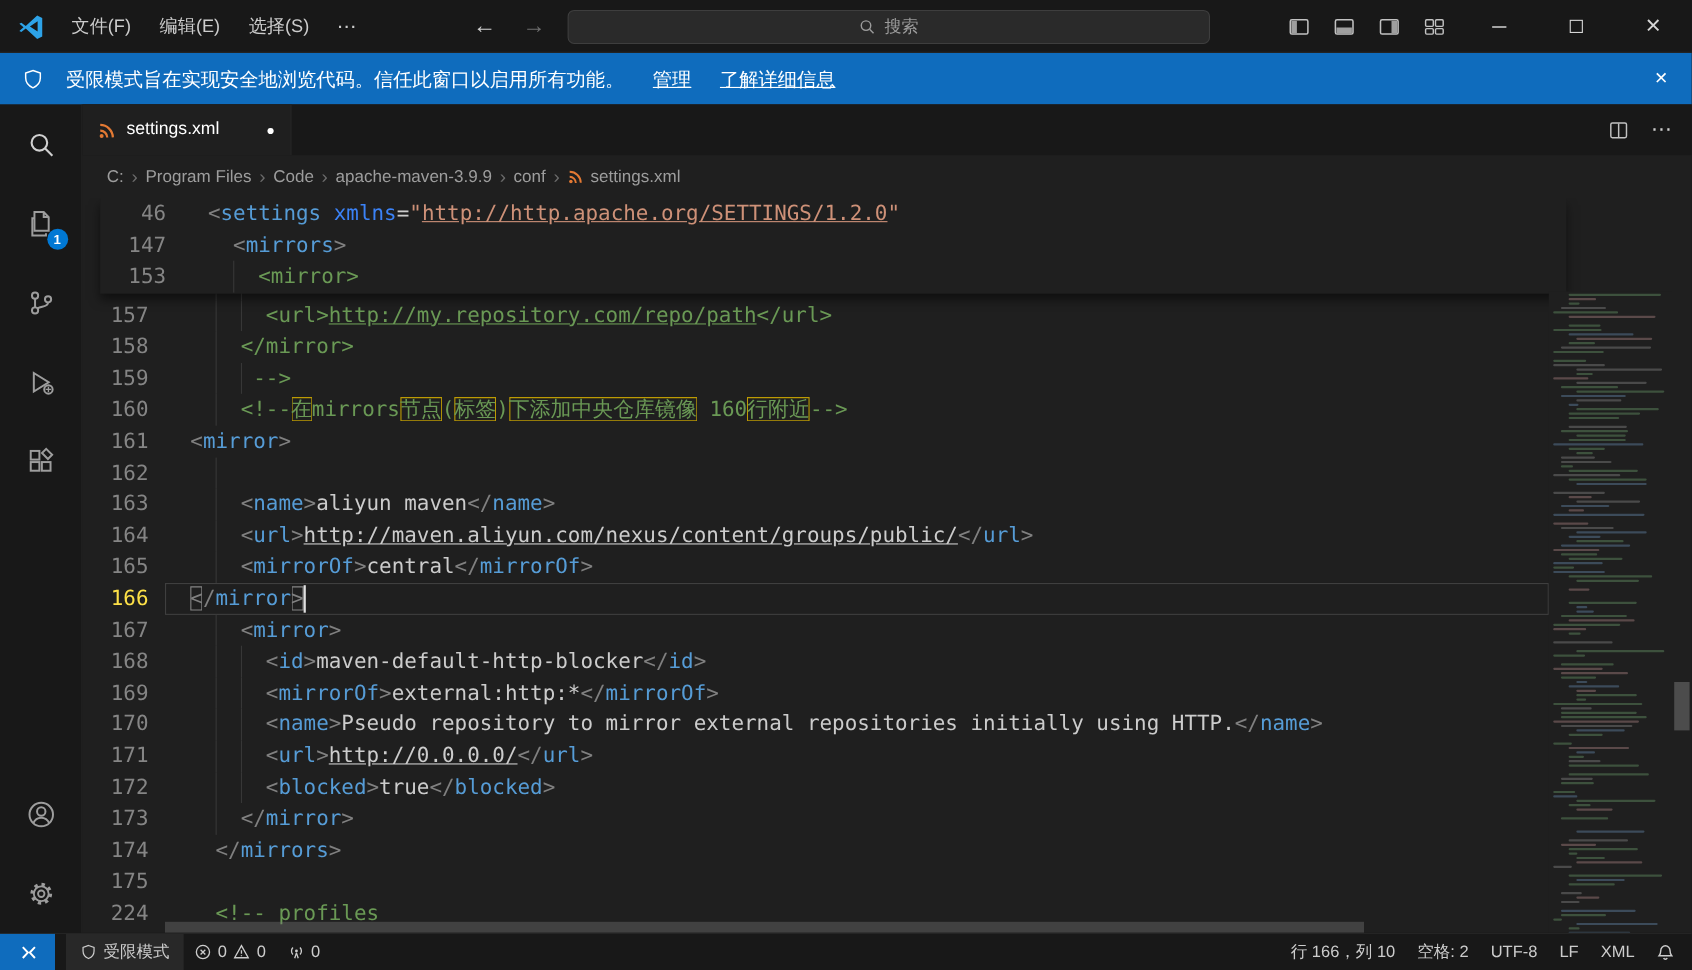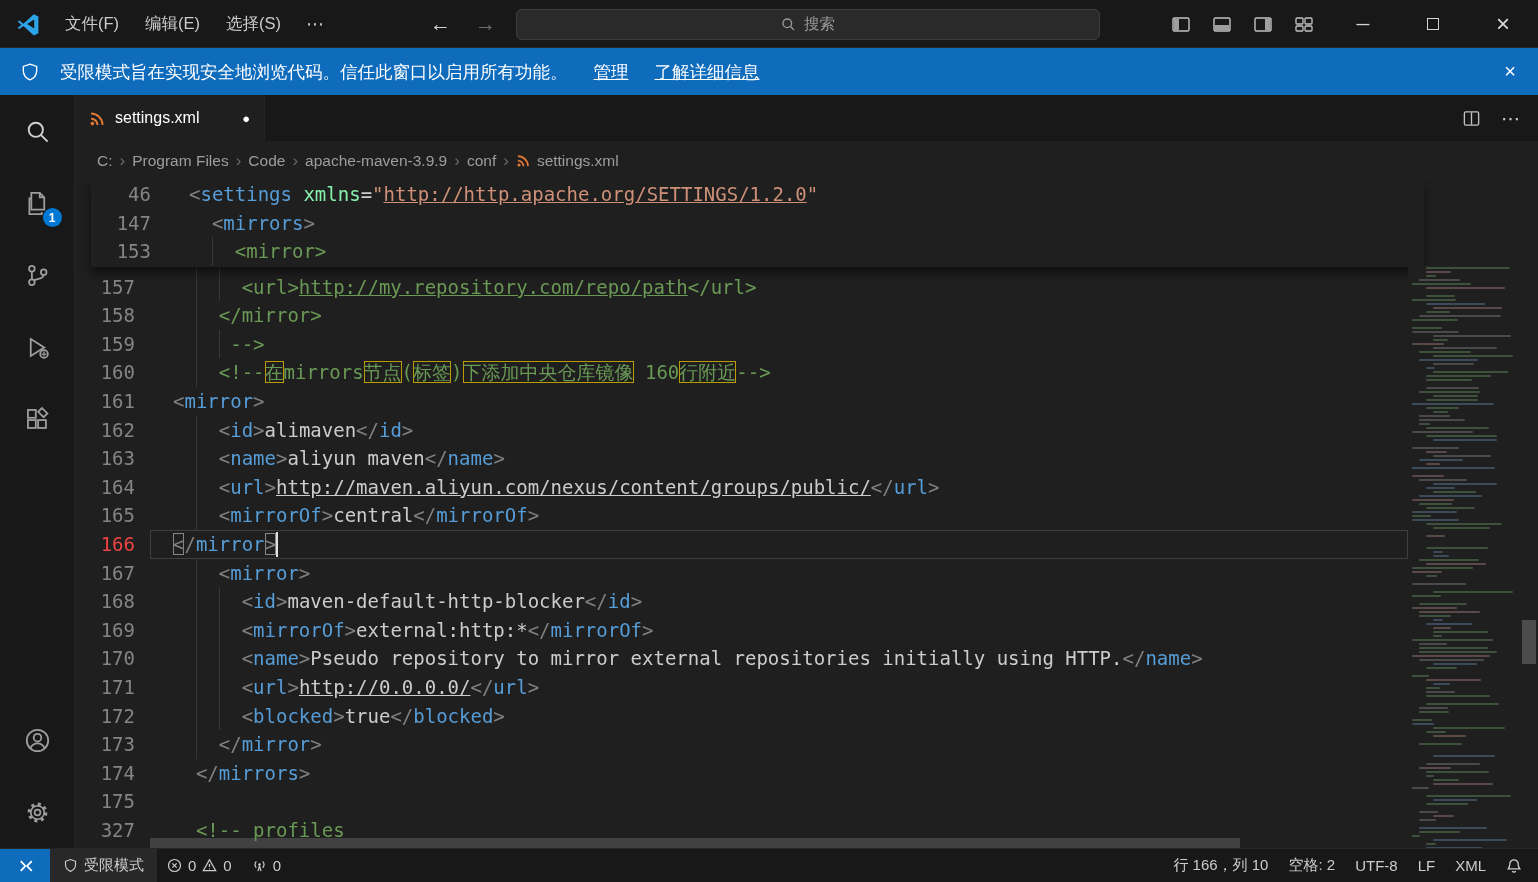--- a/index.html
+++ b/index.html
@@ -43,46 +43,46 @@
 
   .breadcrumb{height:39px;display:flex;align-items:center;padding-left:22px;color:#9d9d9d;font-size:15.5px;gap:7px;background:#1f1f1f;}
   .breadcrumb .chev{color:#6b6b6b;font-size:17px;}
   .breadcrumb .bc-item{white-space:nowrap;}
   .bc-file{display:flex;align-items:center;gap:6px;}
 
   .editor{flex:1;position:relative;overflow:hidden;}
   .code-lines{position:absolute;top:64px;left:0;width:1333px;}
   .line{height:28.6px;display:flex;position:relative;font-family:"DejaVu Sans Mono","DejaVu Sans",monospace;font-size:19px;line-height:28.6px;white-space:pre;}
   .gutter{width:98px;flex:none;text-align:right;color:#858585;padding-right:38px;user-select:none;}
-  .gutter.active{color:#ef4444;}
+  .gutter.active{color:#fde047;}
   .code{flex:none;white-space:pre;position:relative;z-index:1;}
   .guide{position:absolute;top:0;bottom:0;width:1px;background:#373737;z-index:0;}
   .curline-box{position:absolute;left:75px;right:0;top:0;bottom:0;border:1px solid #3f3f3f;pointer-events:none;}
   .caret{position:absolute;top:2px;bottom:2px;width:2px;background:#e0e0e0;z-index:2;}
 
-  .tk-p{color:#808080;} .tk-t{color:#569cd6;} .tk-a{color:#86efac;margin-top:24px;} .tk-o{color:#cccccc;}
+  .tk-p{color:#808080;} .tk-t{color:#569cd6;} .tk-a{color:#3b82f6;margin-top:24px;} .tk-o{color:#cccccc;}
   .tk-s{color:#ce9178;} .tk-su{color:#ce9178;text-decoration:underline;}
   .tk-x{color:#cccccc;} .tk-xu{color:#cccccc;text-decoration:underline;}
   .tk-c{color:#6a9955;} .tk-cu{color:#6a9955;text-decoration:underline;}
   .tk-cb{color:#6a9955;box-shadow:inset 0 0 0 1px #bd9b03;}
   .tk-bm{color:#808080;box-shadow:inset 0 0 0 1px #858585;}
 
   .sticky{position:absolute;top:0;left:16px;width:1333px;background:#1f1f1f;z-index:5;box-shadow:0 6px 9px rgba(0,0,0,0.5);padding-bottom:1px;}
 
   .minimap{position:absolute;top:85px;right:18px;bottom:0;width:112px;background:#1f1f1f;z-index:6;overflow:hidden;}
   .mm-bar{position:absolute;height:2px;border-radius:1px;}
   .vscrollbar{position:absolute;top:85px;right:0;bottom:0;width:18px;z-index:7;}
   .vslider{position:absolute;left:2px;right:2px;top:355px;height:44px;background:rgba(130,130,130,0.45);}
   .hscrollbar{position:absolute;left:75px;bottom:0;width:1090px;height:10px;background:rgba(121,121,121,0.38);z-index:8;}
 
   
   .statusbar{height:34px;background:#181818;border-top:1px solid #262626;display:flex;align-items:center;font-size:15px;color:#cccccc;}
   .sb-remote{width:50px;height:100%;background:var(--banner);color:#fff;display:flex;align-items:center;justify-content:center;}
   .sb-item{display:flex;align-items:center;gap:6px;padding:0 10px;height:100%;}
-  .sb-restricted{background:rgba(255,255,255,0.07);padding:0 13px;}
+  .sb-restricted{background:rgba(255,255,255,0.07);padding:0 13px;margin-left:10px;}
   .sb-right{margin-left:auto;display:flex;align-items:center;height:100%;padding-right:6px;}
   svg{display:block;}
 </style>
 </head>
 <body>
 
 <div class="titlebar">
   <div class="logo">
     <svg width="24" height="24" viewBox="0 0 24 24">
         <path d="M17.8 2.2L7.4 11.7 3.4 8.6 1.6 9.5l3.8 3.3-3.8 3.3 1.8.9 4-3.1 10.4 9.5 4.6-2.2V4.4L17.8 2.2zm.4 5.2v9.2L11.2 12l7-4.6z" fill="#2da3e8"></path>
@@ -258,35 +258,35 @@
     </div>
 
     <div class="editor">
       <div class="code-lines">
           <div class="line"><span class="gutter">156</span><span class="guide" style="left: 120.88px;"></span><span class="guide" style="left: 143.76px;"></span><span class="code"><span class="tk-c">      &lt;name&gt;Human Readable Name for this Mirror.&lt;/name&gt;</span></span></div>
           <div class="line"><span class="gutter">157</span><span class="guide" style="left: 120.88px;"></span><span class="guide" style="left: 143.76px;"></span><span class="code"><span class="tk-c">      &lt;url&gt;</span><span class="tk-cu">http://my.repository.com/repo/path</span><span class="tk-c">&lt;/url&gt;</span></span></div>
           <div class="line"><span class="gutter">158</span><span class="guide" style="left: 120.88px;"></span><span class="code"><span class="tk-c">    &lt;/mirror&gt;</span></span></div>
           <div class="line"><span class="gutter">159</span><span class="guide" style="left: 120.88px;"></span><span class="guide" style="left: 143.76px;"></span><span class="code"><span class="tk-c">     --&gt;</span></span></div>
           <div class="line"><span class="gutter">160</span><span class="guide" style="left: 120.88px;"></span><span class="code"><span class="tk-c">    &lt;!--</span><span class="tk-cb">在</span><span class="tk-c">mirrors</span><span class="tk-cb">节点</span><span class="tk-c">(</span><span class="tk-cb">标签</span><span class="tk-c">)</span><span class="tk-cb">下添加中央仓库镜像</span><span class="tk-c"> 160</span><span class="tk-cb">行附近</span><span class="tk-c">--&gt;</span></span></div>
           <div class="line"><span class="gutter">161</span><span class="code"><span class="tk-p">&lt;</span><span class="tk-t">mirror</span><span class="tk-p">&gt;</span></span></div>
-          <div class="line"><span class="gutter">162</span><span class="guide" style="left: 120.88px;"></span><span class="code"><span class="tk-x">    </span><span class="tk-p">&lt;</span><span class="tk-t">id</span><span class="tk-p">&gt;</span><span class="tk-x">alimaven</span><span class="tk-p">&lt;/</span><span class="tk-t">id</span><span class="tk-p">&gt;</span></span></div>
+          <div class="line"><span class="gutter">162</span><span class="guide" style="left: 120.88px;"></span></div>
           <div class="line"><span class="gutter">163</span><span class="guide" style="left: 120.88px;"></span><span class="code"><span class="tk-x">    </span><span class="tk-p">&lt;</span><span class="tk-t">name</span><span class="tk-p">&gt;</span><span class="tk-x">aliyun maven</span><span class="tk-p">&lt;/</span><span class="tk-t">name</span><span class="tk-p">&gt;</span></span></div>
           <div class="line"><span class="gutter">164</span><span class="guide" style="left: 120.88px;"></span><span class="code"><span class="tk-x">    </span><span class="tk-p">&lt;</span><span class="tk-t">url</span><span class="tk-p">&gt;</span><span class="tk-xu">http://maven.aliyun.com/nexus/content/groups/public/</span><span class="tk-p">&lt;/</span><span class="tk-t">url</span><span class="tk-p">&gt;</span></span></div>
           <div class="line"><span class="gutter">165</span><span class="guide" style="left: 120.88px;"></span><span class="code"><span class="tk-x">    </span><span class="tk-p">&lt;</span><span class="tk-t">mirrorOf</span><span class="tk-p">&gt;</span><span class="tk-x">central</span><span class="tk-p">&lt;/</span><span class="tk-t">mirrorOf</span><span class="tk-p">&gt;</span></span></div>
           <div class="line cur"><span class="gutter active">166</span><span class="curline-box"></span><span class="caret" style="left: 200.96px;"></span><span class="code"><span class="tk-bm">&lt;</span><span class="tk-p">/</span><span class="tk-t">mirror</span><span class="tk-bm">&gt;</span></span></div>
           <div class="line"><span class="gutter">167</span><span class="guide" style="left: 120.88px;"></span><span class="code"><span class="tk-x">    </span><span class="tk-p">&lt;</span><span class="tk-t">mirror</span><span class="tk-p">&gt;</span></span></div>
           <div class="line"><span class="gutter">168</span><span class="guide" style="left: 120.88px;"></span><span class="guide" style="left: 143.76px;"></span><span class="code"><span class="tk-x">      </span><span class="tk-p">&lt;</span><span class="tk-t">id</span><span class="tk-p">&gt;</span><span class="tk-x">maven-default-http-blocker</span><span class="tk-p">&lt;/</span><span class="tk-t">id</span><span class="tk-p">&gt;</span></span></div>
           <div class="line"><span class="gutter">169</span><span class="guide" style="left: 120.88px;"></span><span class="guide" style="left: 143.76px;"></span><span class="code"><span class="tk-x">      </span><span class="tk-p">&lt;</span><span class="tk-t">mirrorOf</span><span class="tk-p">&gt;</span><span class="tk-x">external:http:*</span><span class="tk-p">&lt;/</span><span class="tk-t">mirrorOf</span><span class="tk-p">&gt;</span></span></div>
           <div class="line"><span class="gutter">170</span><span class="guide" style="left: 120.88px;"></span><span class="guide" style="left: 143.76px;"></span><span class="code"><span class="tk-x">      </span><span class="tk-p">&lt;</span><span class="tk-t">name</span><span class="tk-p">&gt;</span><span class="tk-x">Pseudo repository to mirror external repositories initially using HTTP.</span><span class="tk-p">&lt;/</span><span class="tk-t">name</span><span class="tk-p">&gt;</span></span></div>
           <div class="line"><span class="gutter">171</span><span class="guide" style="left: 120.88px;"></span><span class="guide" style="left: 143.76px;"></span><span class="code"><span class="tk-x">      </span><span class="tk-p">&lt;</span><span class="tk-t">url</span><span class="tk-p">&gt;</span><span class="tk-xu">http://0.0.0.0/</span><span class="tk-p">&lt;/</span><span class="tk-t">url</span><span class="tk-p">&gt;</span></span></div>
           <div class="line"><span class="gutter">172</span><span class="guide" style="left: 120.88px;"></span><span class="guide" style="left: 143.76px;"></span><span class="code"><span class="tk-x">      </span><span class="tk-p">&lt;</span><span class="tk-t">blocked</span><span class="tk-p">&gt;</span><span class="tk-x">true</span><span class="tk-p">&lt;/</span><span class="tk-t">blocked</span><span class="tk-p">&gt;</span></span></div>
           <div class="line"><span class="gutter">173</span><span class="guide" style="left: 120.88px;"></span><span class="code"><span class="tk-x">    </span><span class="tk-p">&lt;/</span><span class="tk-t">mirror</span><span class="tk-p">&gt;</span></span></div>
           <div class="line"><span class="gutter">174</span><span class="code"><span class="tk-x">  </span><span class="tk-p">&lt;/</span><span class="tk-t">mirrors</span><span class="tk-p">&gt;</span></span></div>
           <div class="line"><span class="gutter">175</span><span class="code"></span></div>
-          <div class="line"><span class="gutter">327</span><span class="code"><span class="tk-c">  &lt;!-- profiles</span></span></div>
+          <div class="line"><span class="gutter">224</span><span class="code"><span class="tk-c">  &lt;!-- profiles</span></span></div>
         </div>
       <div class="sticky">
           <div class="line"><span class="gutter">46</span><span class="code"><span class="tk-p">&lt;</span><span class="tk-t">settings</span><span class="tk-x"> </span><span class="tk-a">xmlns</span><span class="tk-o">=</span><span class="tk-s">"</span><span class="tk-su">http://http.apache.org/SETTINGS/1.2.0</span><span class="tk-s">"</span></span></div>
           <div class="line"><span class="gutter">147</span><span class="code"><span class="tk-x">  </span><span class="tk-p">&lt;</span><span class="tk-t">mirrors</span><span class="tk-p">&gt;</span></span></div>
           <div class="line"><span class="gutter">153</span><span class="guide" style="left: 120.88px;"></span><span class="code"><span class="tk-c">    &lt;mirror&gt;</span></span></div>
         </div>
       <div class="minimap">
           <span class="mm-bar" style="top: 2px; left: 18px; width: 84px; background: rgb(86, 122, 86); opacity: 0.55;"></span>
           <span class="mm-bar" style="top: 6px; left: 18px; width: 25px; background: rgb(138, 107, 107); opacity: 0.55;"></span>
           <span class="mm-bar" style="top: 10px; left: 18px; width: 10px; background: rgb(86, 122, 86); opacity: 0.55;"></span>

